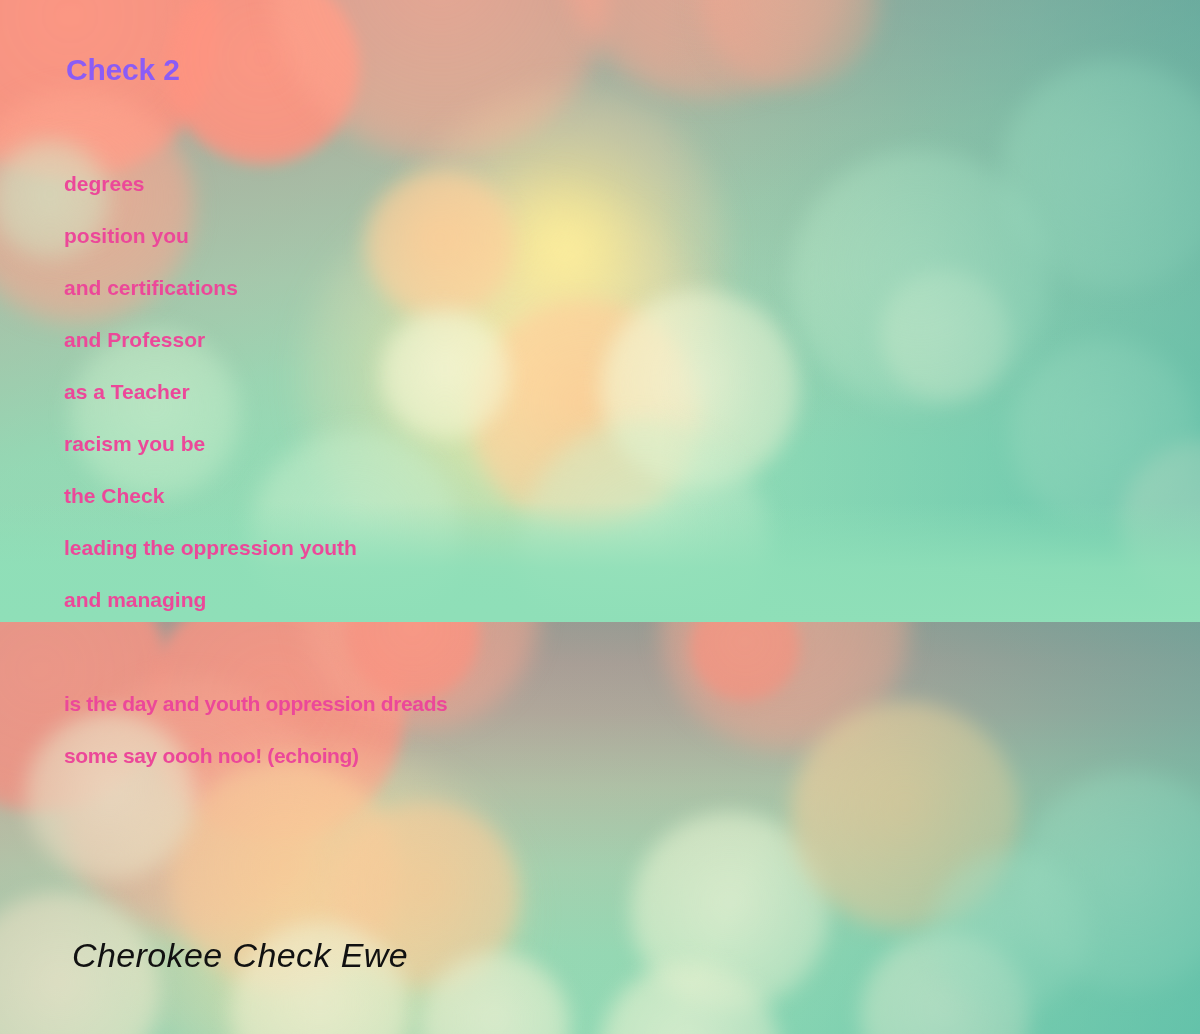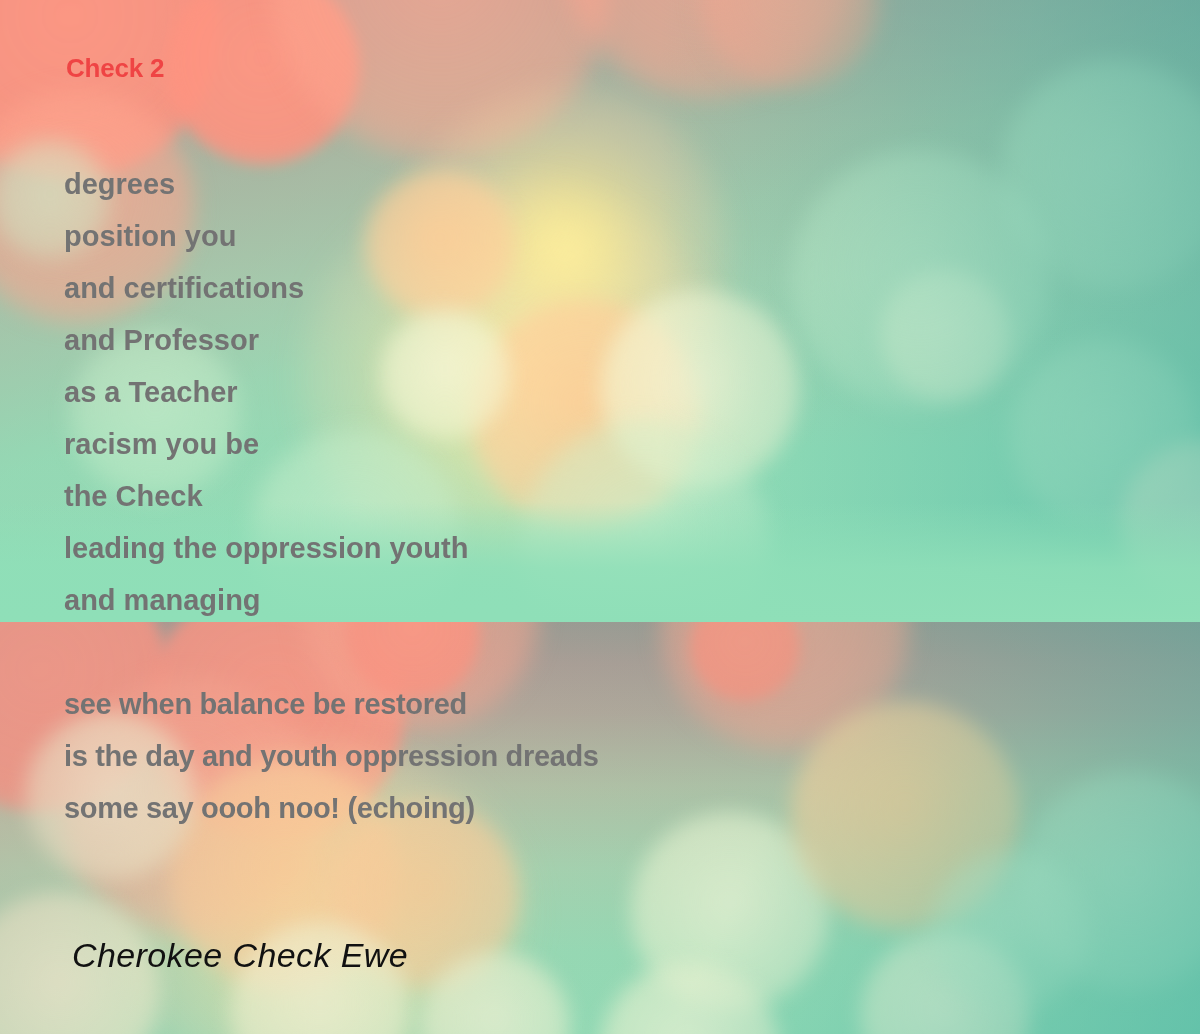--- a/index.html
+++ b/index.html
@@ -152,37 +152,37 @@
     filter: blur(16px);
   }
 
   
   #text-layer { position: absolute; inset: 0; }
 
   .poem-title {
     position: absolute;
     left: 66px;
     top: 53px;
-    font-size: 26px;
+    font-size: 30px;
     font-weight: bold;
-    color: #ef4444;
+    color: #8b5cf6;
     letter-spacing: -0.2px;
     white-space: nowrap;
   }
   .stanza {
     position: absolute;
     left: 64px;
   }
   #stanza-1 { top: 158px; }
   #stanza-2 { top: 678px; }
 
   .poem-line {
-    font-size: 29px;
+    font-size: 21px;
     font-weight: bold;
-    color: #737373;
+    color: #ec4899;
     line-height: 52px;
     height: 52px;
     white-space: nowrap;
     letter-spacing: 0px;
   }
   #stanza-2 .poem-line {
     letter-spacing: -0.35px;
   }
   .poem-author {
     position: absolute;
@@ -272,21 +272,20 @@
       <div class="poem-line">and certifications</div>
       <div class="poem-line">and Professor</div>
       <div class="poem-line">as a Teacher</div>
       <div class="poem-line">racism you be</div>
       <div class="poem-line">the Check</div>
       <div class="poem-line">leading the oppression youth</div>
       <div class="poem-line">and managing</div>
     </div>
 
     <div class="stanza" id="stanza-2">
-      <div class="poem-line">see when balance be restored</div>
       <div class="poem-line">is the day and youth oppression dreads</div>
       <div class="poem-line">some say oooh noo! (echoing)</div>
     </div>
 
     <div class="poem-author">Cherokee Check Ewe</div>
   </div>
 
 </div>
 
 </body></html>

